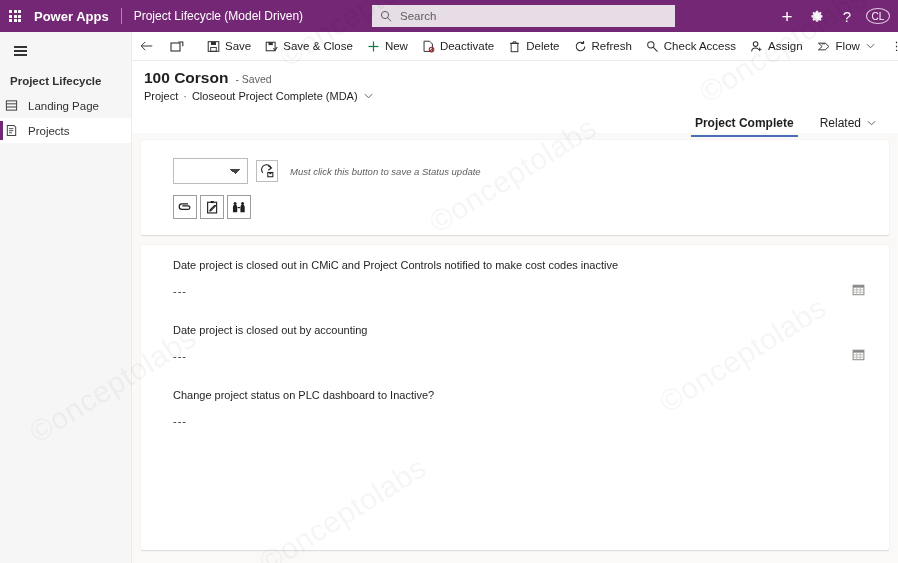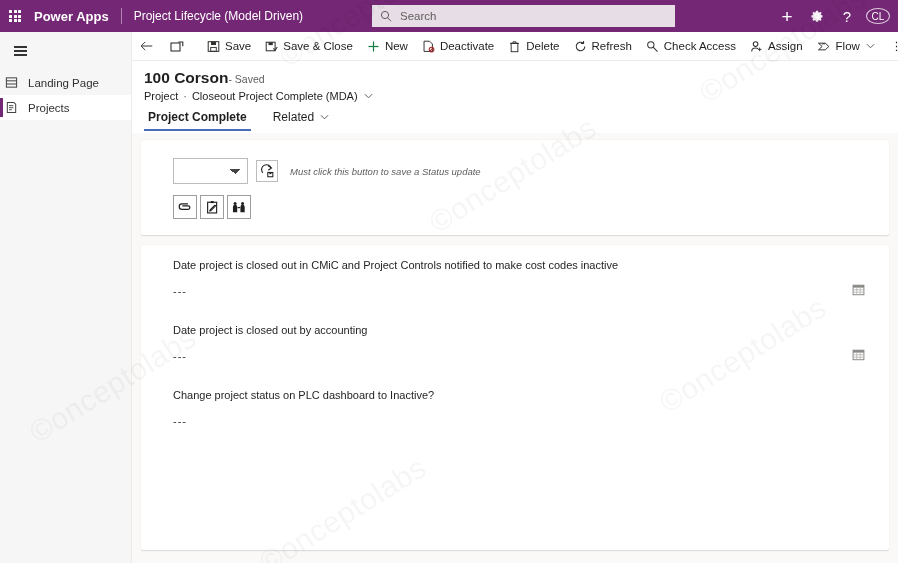--- a/index.html
+++ b/index.html
@@ -170,35 +170,36 @@
     position: absolute; left: 132px; top: 61px;
     width: 766px; height: 72px;
     background: #fff;
     z-index: 10;
   }
   .rec-title-row {
     display: flex; align-items: baseline;
     padding: 8px 0 0 12px;
   }
   .rec-title { font-size: 15.5px; font-weight: bold; color: #201f1e; }
-  .rec-saved { font-size: 10.5px; color: #605e5c; }
+  .rec-saved { font-size: 10.5px; color: #605e5c; margin-left: 7px; }
   .rec-sub {
     display: flex; align-items: center;
     padding: 3px 0 0 12px;
     font-size: 11px; color: #201f1e;
   }
   .rec-sub .dot { margin: 0 5px; color: #605e5c; }
   .rec-sub .form-name { cursor: pointer; }
   .rec-sub .chev2 { margin-left: 6px; display: flex; }
 
   
   .tabs {
     display: flex; align-items: flex-end;
-    padding-left: 12px; margin-top: 3px;
+    padding-left: 12px; margin-top: 9px;
     height: 26px;
+    justify-content: flex-end;
   }
   .tab {
     position: relative;
     font-size: 12px; color: #201f1e;
     padding: 0 4px 7px 4px;
     margin-right: 18px;
     cursor: pointer;
     display: flex; align-items: center;
   }
   .tab.active { font-weight: bold; }
@@ -342,20 +343,21 @@
   </div>
 
   <div class="sidebar">
     <div class="ham">
       <div class="ham-lines">
           <i></i>
           <i></i>
           <i></i>
         </div>
     </div>
+    <div class="side-head">Project Lifecycle</div>
 
     <div class="side-item">
       <span class="side-ico">
         <svg width="13" height="13" viewBox="0 0 14 14">
           <rect x="1.5" y="2" width="11" height="10" fill="none" stroke="#444" stroke-width="1.1"></rect>
           <line x1="1.5" y1="5.2" x2="12.5" y2="5.2" stroke="#444" stroke-width="1.1"></line>
           <line x1="1.5" y1="8.6" x2="12.5" y2="8.6" stroke="#444" stroke-width="1.1"></line>
         </svg>
       </span>
       <span>Landing Page</span>

